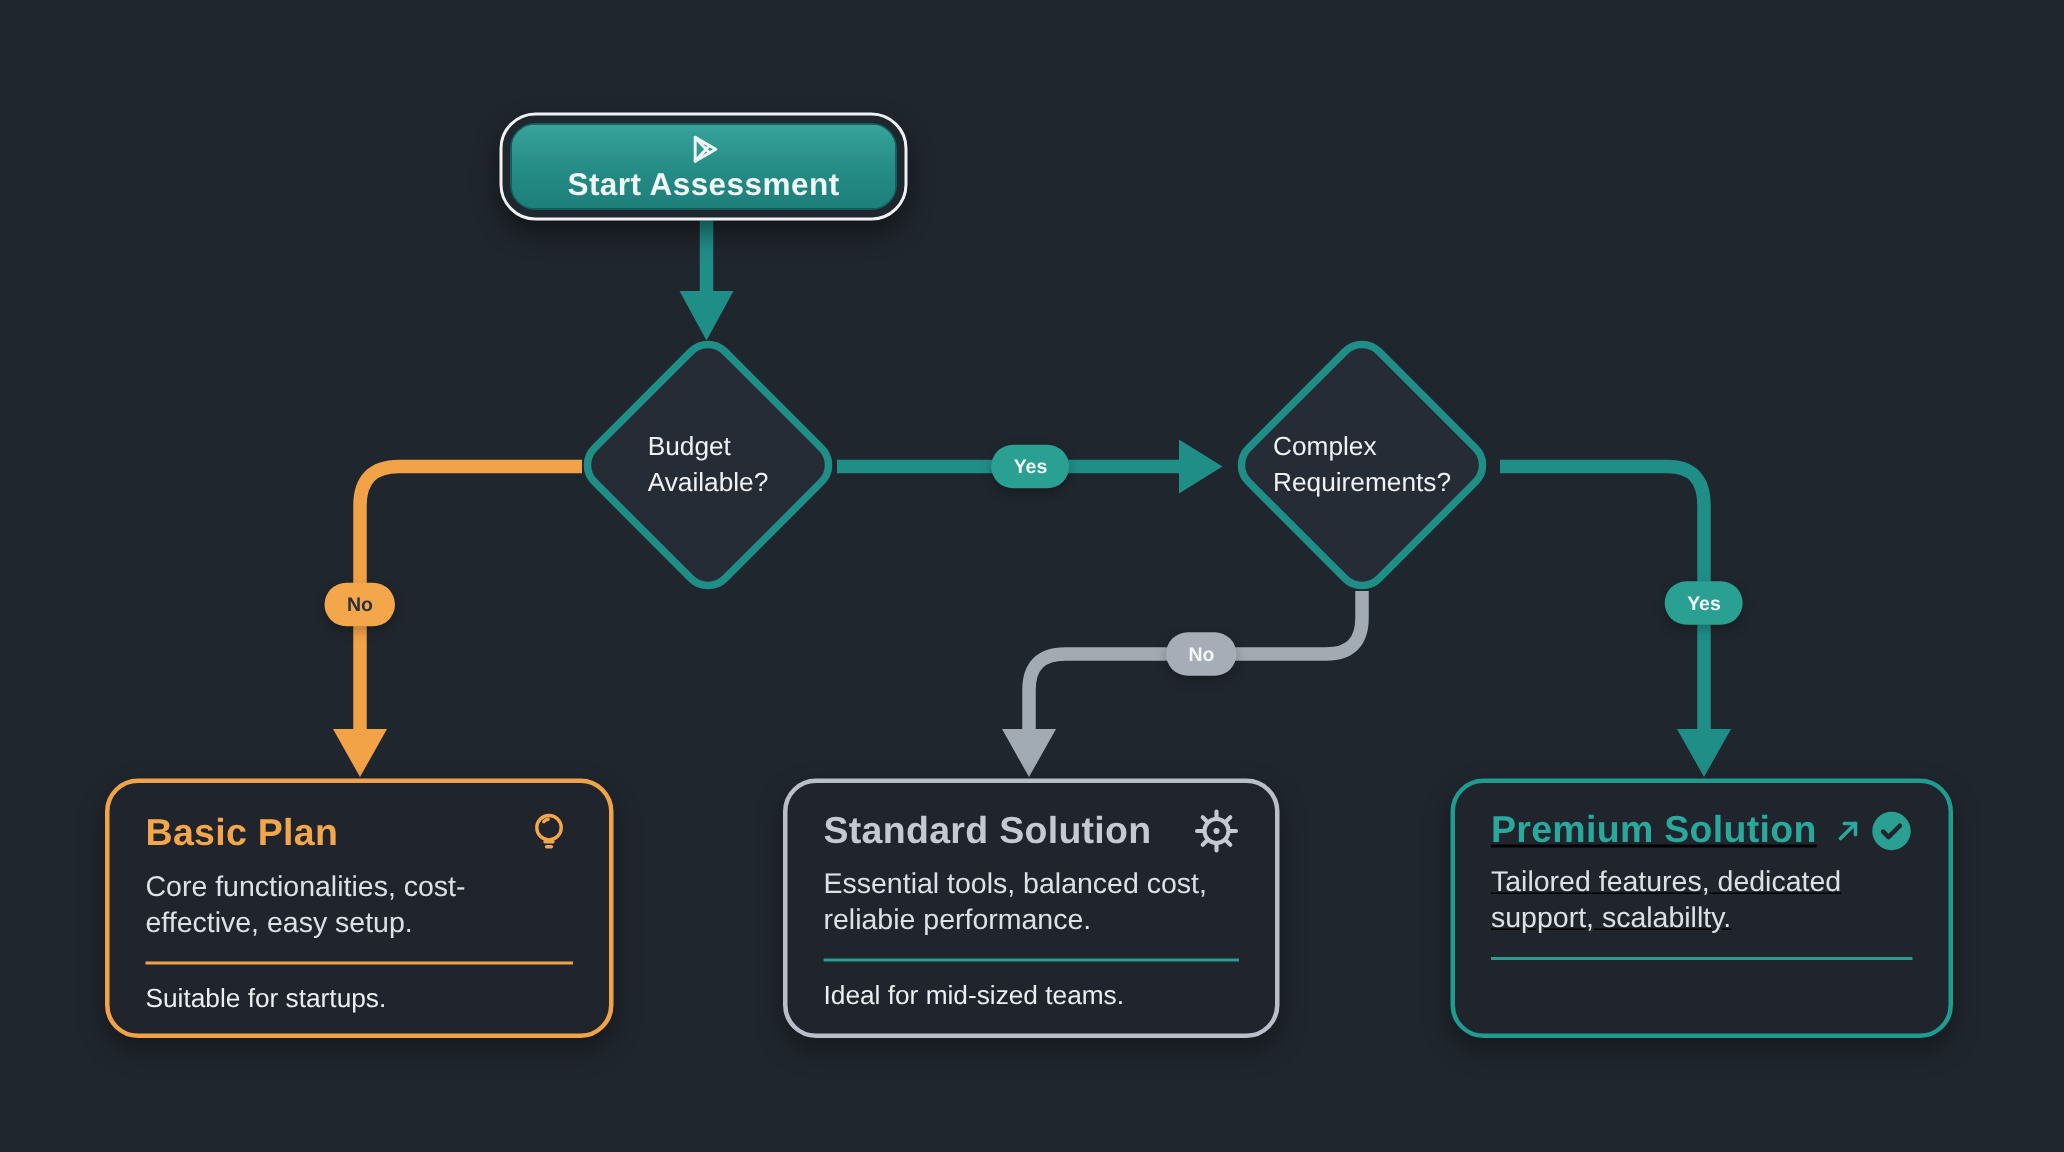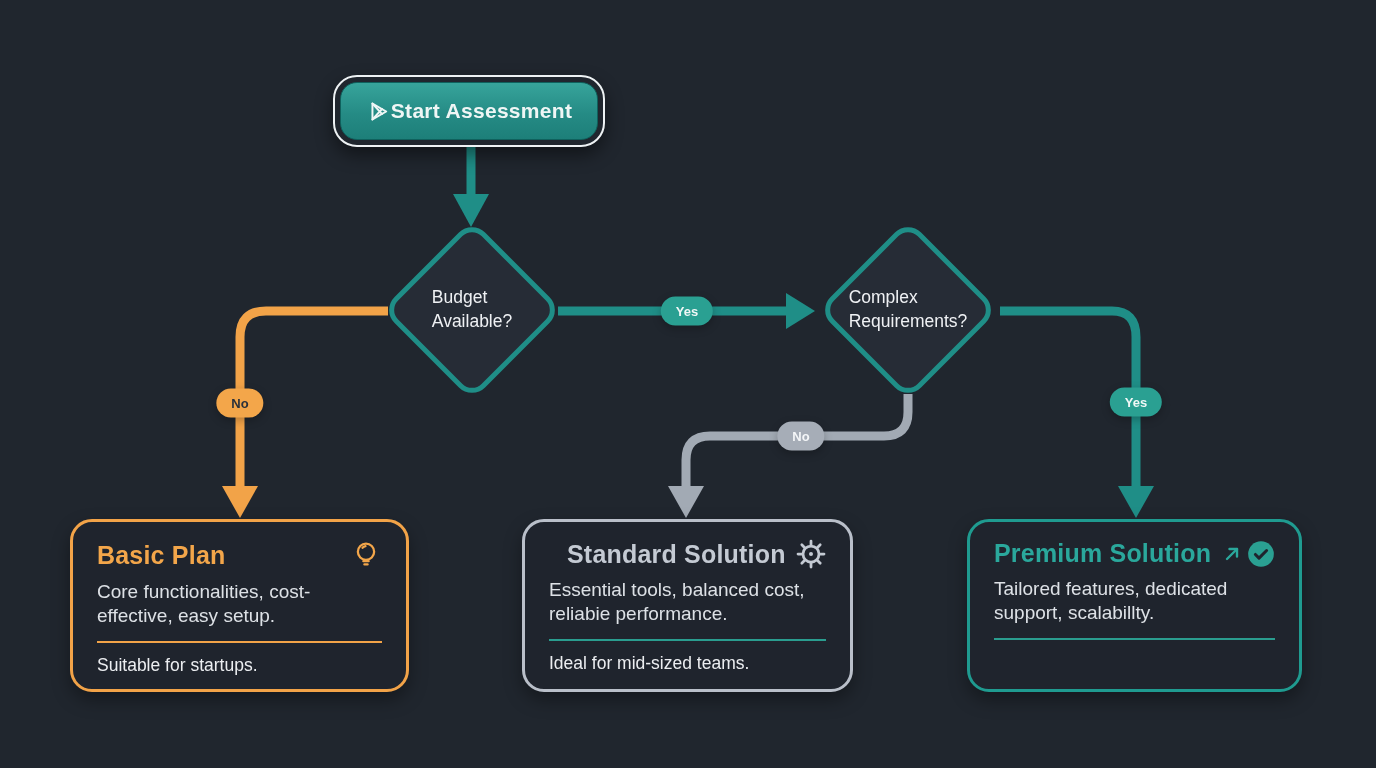--- a/index.html
+++ b/index.html
@@ -23,21 +23,21 @@
     background:#20262e;
     box-shadow:0 8px 18px rgba(0,0,0,.45);
     z-index:3; cursor:pointer;
   }
   .start-inner {
     height:100%; box-sizing:border-box;
     border-radius:17px;
     background:linear-gradient(180deg,#37a49b 0%, #258b85 55%, #1d7f79 100%);
     border:1.5px solid #0f615d;
     display:flex; align-items:center; justify-content:center; 
-    color:#eff6f5; font-size:21px; font-weight:700; letter-spacing:.3px;
+    color:#eff6f5; font-size:21px; font-weight:700; letter-spacing:.3px;flex-direction:column;
   }
   .start-inner svg { display:block; }
 
   
   .diamond-svg { position:absolute; width:200px; height:200px; z-index:2; }
   .diamond-label {
     position:absolute; width:200px; height:200px; z-index:3;
     display:flex; align-items:center; justify-content:center;
     text-align:left; color:#eff1f4; font-size:17.5px; line-height:1.35;
     pointer-events:none;
@@ -64,27 +64,27 @@
   .card {
     position:absolute; top:519px; height:173px;
     box-sizing:border-box; border-radius:22px;
     background:#1f242d;
     padding:17px 24px 16px 24px;
     z-index:3; cursor:pointer;
     box-shadow:0 8px 18px rgba(0,0,0,.35);
   }
   .card-basic    { left:70px;  width:339px; border:3px solid #f2a348; }
   .card-standard { left:522px; width:331px; border:3px solid #b9bfc9; }
-  .card-premium  { left:967px; width:335px; border:3px solid #1f9b90; }
+  .card-premium  { left:967px; width:335px; border:3px solid #1f9b90;text-decoration:underline; }
 
   .card-head { display:flex; align-items:center; justify-content:space-between; }
   .title-group { display:flex; align-items:center; gap:9px; }
   .card-title { font-size:25px; font-weight:700; letter-spacing:.2px; }
   .card-basic    .card-title { color:#f3a64a; }
-  .card-standard .card-title { color:#c4cad3;margin-left:18px; }
+  .card-standard .card-title { color:#c4cad3; }
   .card-premium  .card-title { color:#2aa89c; }
   .card-icon { display:flex; align-items:center; }
 
   .card-desc  { margin-top:9px; font-size:19px; color:#dde1e6; line-height:1.26; }
   .card-divider { margin-top:13px; border-top:2px solid; }
   .card-basic    .card-divider { border-color:#f2a348; }
   .card-standard .card-divider { border-color:#2a9d8f; }
   .card-premium  .card-divider { border-color:#2a9d8f; }
   .card-footer { margin-top:12px; font-size:17.5px; color:#eceef1; }
 </style>

